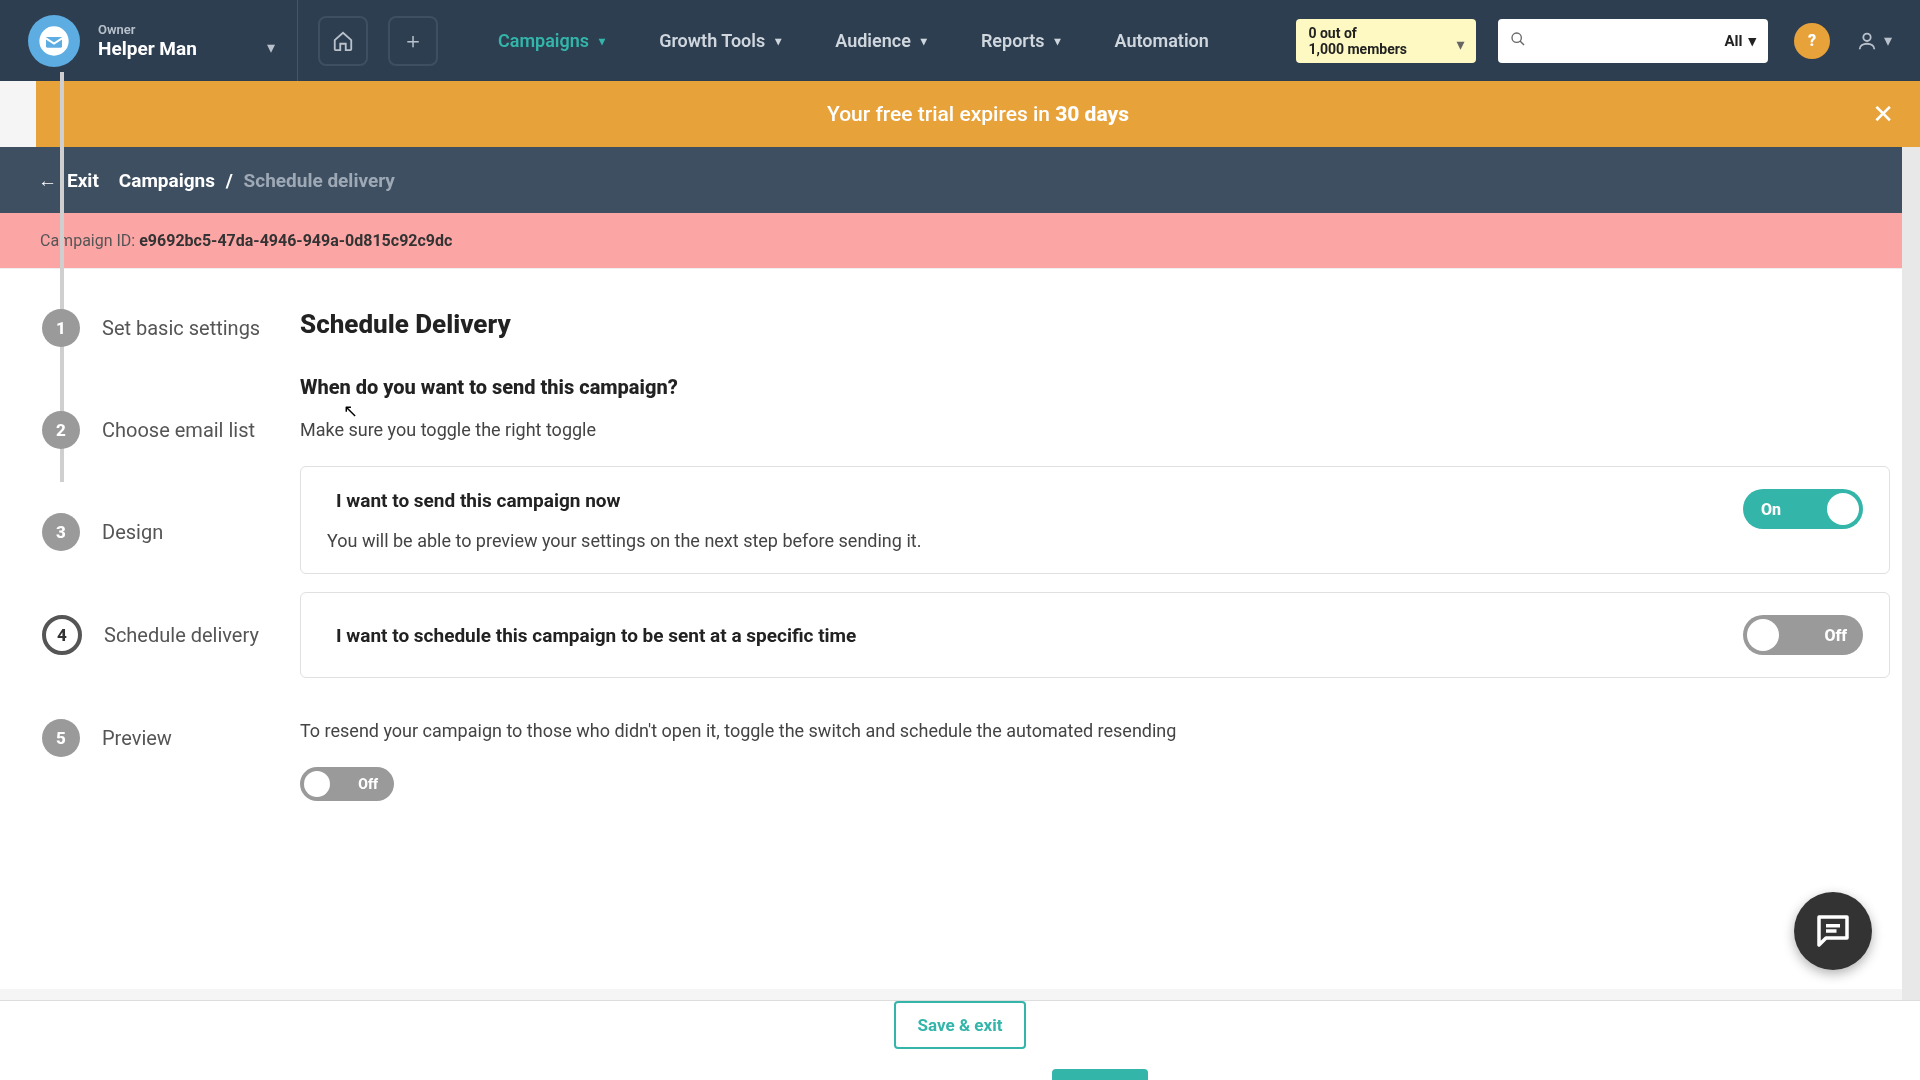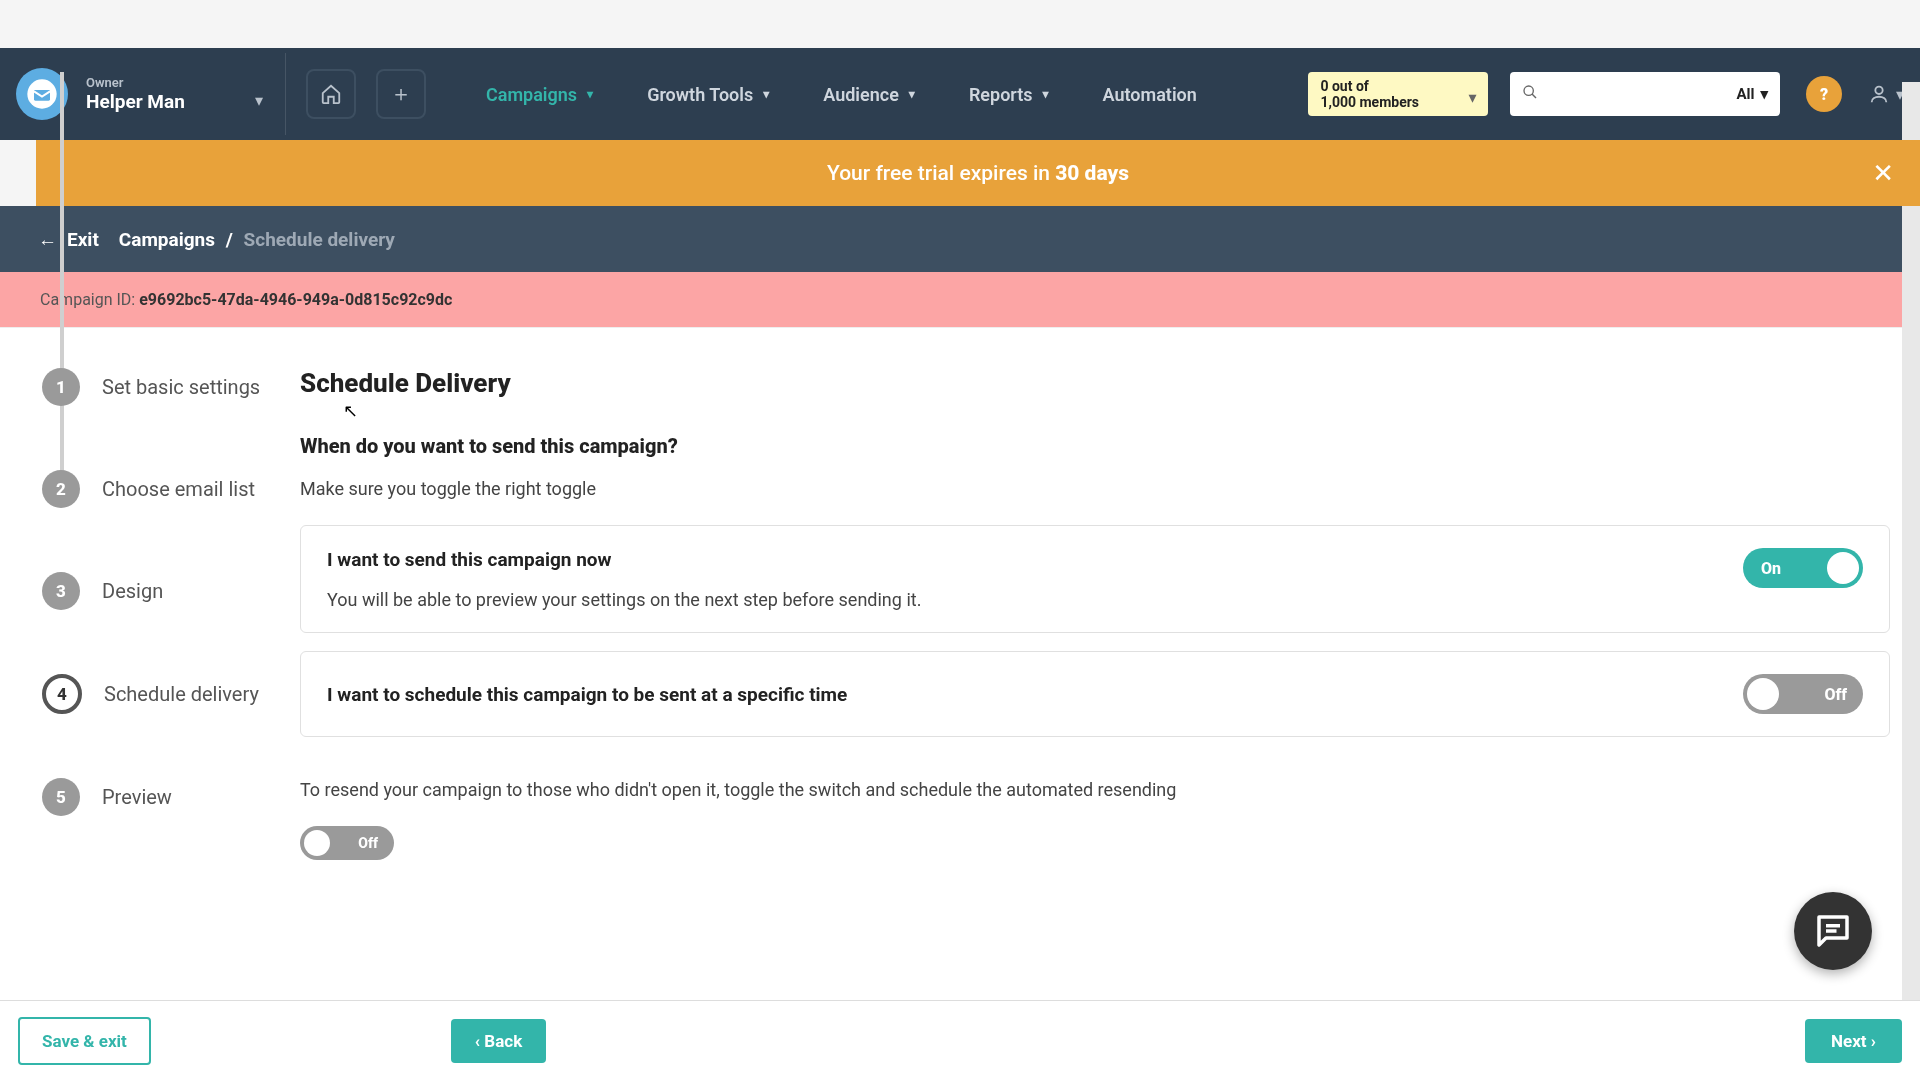--- a/index.html
+++ b/index.html
@@ -1,19 +1,19 @@
 <!DOCTYPE html>
 <html><head>
 <meta charset="utf-8">
 <style>
 * { box-sizing: border-box; margin: 0; padding: 0; font-family: -apple-system, BlinkMacSystemFont, "Segoe UI", Roboto, Arial, sans-serif; }
 body { background: #f5f5f5; width: 1920px; height: 1080px; overflow: hidden; position: relative; }
 
 
-.topnav { background: #2d3e50; height: 92px; display: flex; align-items: center; padding: 0 16px; gap: 8px; margin-top: 48px; }
+.topnav { background: #2d3e50; height: 81px; display: flex; align-items: center; padding: 0 28px; gap: 8px; }
 .avatar-circle { width: 52px; height: 52px; border-radius: 50%; background: #5dade2; display: flex; align-items: center; justify-content: center; font-size: 28px; }
 .account-sel { display: flex; flex-direction: column; padding: 0 18px 0 10px; color: #fff; cursor: pointer; position: relative; border-right: 1px solid rgba(255,255,255,.12); height: 82px; justify-content: center; min-width: 210px; }
 .account-sel .role { font-size: 13px; color: #b9c2cc; font-weight: 600; }
 .account-sel .name { font-size: 19px; font-weight: 700; }
 .account-sel .chev { position: absolute; right: 22px; top: 38px; color: #b9c2cc; }
 .sq-btn { width: 50px; height: 50px; border: 2px solid #3d4f61; border-radius: 8px; display: flex; align-items: center; justify-content: center; color: #b9c2cc; font-size: 22px; cursor: pointer; margin-left: 12px; }
 .sq-btn.plus { }
 .nav-links { display: flex; gap: 10px; margin-left: 30px; }
 .nav-link { color: #cfd6de; font-size: 18px; font-weight: 600; padding: 10px 22px; display: flex; align-items: center; gap: 10px; cursor: pointer; }
 .nav-link.active { color: #33b5aa; }
@@ -60,42 +60,42 @@
 .step { z-index: 1; }
 
 .content { flex: 1; padding: 40px 30px 0 0; }
 .page-title { font-size: 26px; font-weight: 800; color: #222; margin-bottom: 36px; }
 .q-title { font-size: 20px; font-weight: 800; color: #222; margin-bottom: 20px; }
 .q-help { font-size: 18px; color: #444; margin-bottom: 26px; }
 
 .opt-card { border: 1px solid #e0e0e0; border-radius: 6px; padding: 22px 26px; margin-bottom: 18px; display: flex; align-items: flex-start; justify-content: space-between; }
 .opt-card.slim { padding: 22px 26px; align-items: center; }
 .opt-left { flex: 1; }
-.opt-title { font-size: 19px; font-weight: 700; color: #222; margin-bottom: 18px; }
+.opt-title { font-size: 19px; font-weight: 700; color: #222; margin-bottom: 18px; margin-left: 9px; }
 .opt-card.slim .opt-title { margin-bottom: 0; }
 .opt-desc { font-size: 18px; color: #444; }
 
 .toggle { width: 120px; height: 40px; border-radius: 20px; position: relative; cursor: pointer; display: flex; align-items: center; }
 .toggle.on { background: #33b5aa; }
 .toggle.off { background: #9a9a9a; }
 .toggle .knob { width: 32px; height: 32px; border-radius: 50%; background: #fff; position: absolute; top: 4px; }
 .toggle.on .knob { right: 4px; }
 .toggle.off .knob { left: 4px; }
 .toggle .lbl { color: #fff; font-weight: 800; font-size: 16px; position: absolute; }
 .toggle.on .lbl { left: 18px; }
 .toggle.off .lbl { right: 16px; }
 
 .toggle.small { width: 94px; height: 34px; }
 .toggle.small .knob { width: 26px; height: 26px; top: 4px; }
 .toggle.small .lbl { font-size: 14px; }
 
 .section-gap { height: 24px; }
 
 
-.footer { position: absolute; bottom: 0; left: 0; right: 0; height: 80px; background: #fff; border-top: 1px solid #ddd; display: flex; align-items: center; padding: 0 18px; gap: 20px; }
+.footer { position: absolute; bottom: 0; left: 0; right: 0; height: 80px; background: #fff; border-top: 1px solid #ddd; display: flex; align-items: center; padding: 0 18px; gap: 20px; flex-direction: column; }
 .btn-outline { border: 2px solid #33b5aa; color: #33b5aa; background: #fff; padding: 12px 22px; font-size: 17px; font-weight: 700; border-radius: 4px; cursor: pointer; }
 .btn-teal { background: #33b5aa; color: #fff; padding: 12px 24px; font-size: 17px; font-weight: 700; border-radius: 4px; border: none; cursor: pointer; margin-left: 280px; }
 .btn-next { background: #33b5aa; color: #fff; padding: 12px 26px; font-size: 17px; font-weight: 700; border-radius: 4px; border: none; cursor: pointer; margin-left: auto; }
 
 
 .chat-fab { position: absolute; right: 48px; bottom: 110px; width: 78px; height: 78px; border-radius: 50%; background: #333; display: flex; align-items: center; justify-content: center; cursor: pointer; box-shadow: 0 4px 12px rgba(0,0,0,.3); }
 .chat-fab svg { width: 42px; height: 42px; }
 
 .cursor-arrow { position: absolute; left: 343px; top: 400px; font-size: 18px; color: #000; pointer-events: none; }
 

